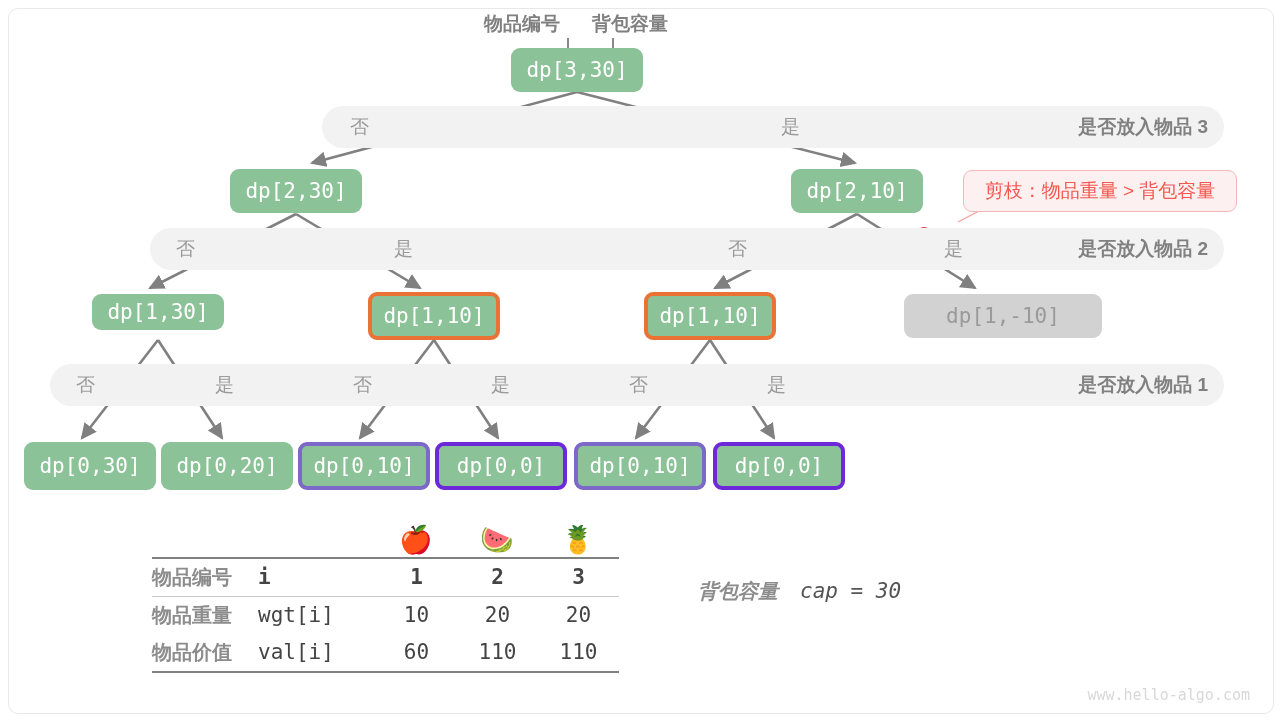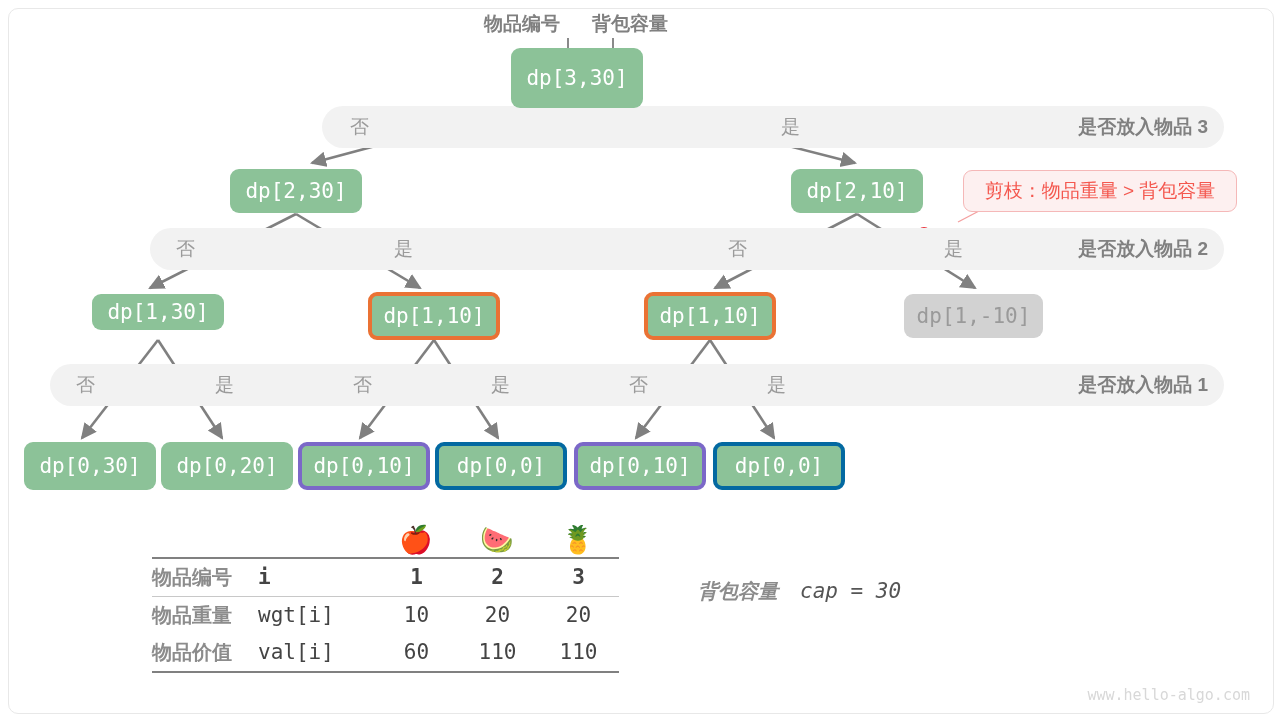--- a/index.html
+++ b/index.html
@@ -34,21 +34,21 @@
   .node{
     position:absolute;box-sizing:border-box;
     background:#8cc298;border-radius:9px;
     display:flex;align-items:center;justify-content:center;
     color:#ffffff;font-family:"DejaVu Sans Mono","Liberation Mono",monospace;
     font-size:21px;letter-spacing:0px;white-space:nowrap;
   }
   .node.gray{background:#d2d2d2;color:#9a9a9a;}
   .node.b-orange{border:4px solid #ea7234;}
   .node.b-purple{border:4px solid #7b68c8;}
-  .node.b-blue{border:4px solid #0369a1;}
+  .node.b-blue{border:4px solid #6d28d9;}
 
   
   .tick{position:absolute;width:2px;background:#8a8a8a;}
   .toplabel{
     position:absolute;font-size:19px;font-weight:bold;color:#808080;white-space:nowrap;
   }
 
   
   .prune{
     position:absolute;box-sizing:border-box;
@@ -154,29 +154,29 @@
   <div class="band" style="left:50px;top:364px;width:1174px;">
     <span class="blabel" style="left:26px;">否</span>
     <span class="blabel" style="left:165px;">是</span>
     <span class="blabel" style="left:303px;">否</span>
     <span class="blabel" style="left:441px;">是</span>
     <span class="blabel" style="left:579px;">否</span>
     <span class="blabel" style="left:717px;">是</span>
     <span class="rlabel">是否放入物品 1</span>
   </div>
 
-  <div class="node" style="left:511px;top:48px;width:132px;height:60px;">dp[3,30]</div>
+  <div class="node" style="left:511px;top:48px;width:132px;height:44px;">dp[3,30]</div>
 
   <div class="node" style="left:230px;top:169px;width:132px;height:44px;">dp[2,30]</div>
   <div class="node" style="left:791px;top:169px;width:132px;height:44px;">dp[2,10]</div>
 
   <div class="node" style="left:92px;top:294px;width:132px;height:36px;">dp[1,30]</div>
   <div class="node b-orange" style="left:368px;top:292px;width:132px;height:48px;">dp[1,10]</div>
   <div class="node b-orange" style="left:644px;top:292px;width:132px;height:48px;">dp[1,10]</div>
-  <div class="node gray" style="left:904px;top:294px;width:139px;height:44px;">dp[1,-10]</div>
+  <div class="node gray" style="left:904px;top:294px;width:198px;height:44px;">dp[1,-10]</div>
 
   <div class="node" style="left:24px;top:442px;width:132px;height:48px;">dp[0,30]</div>
   <div class="node" style="left:161px;top:442px;width:132px;height:48px;">dp[0,20]</div>
   <div class="node b-purple" style="left:298px;top:442px;width:132px;height:48px;">dp[0,10]</div>
   <div class="node b-blue" style="left:435px;top:442px;width:132px;height:48px;">dp[0,0]</div>
   <div class="node b-purple" style="left:574px;top:442px;width:132px;height:48px;">dp[0,10]</div>
   <div class="node b-blue" style="left:713px;top:442px;width:132px;height:48px;">dp[0,0]</div>
 
   <div class="prune" style="left:963px;top:170px;width:274px;height:42px;">剪枝：物品重量 &gt; 背包容量</div>
 

